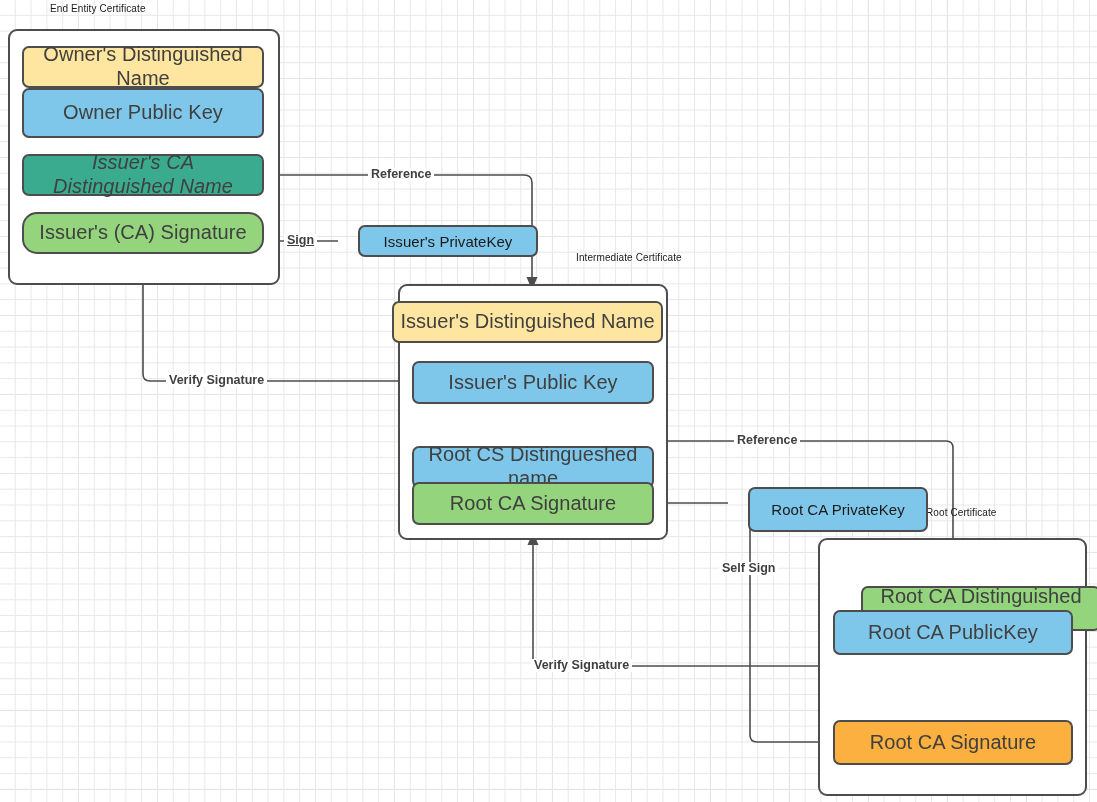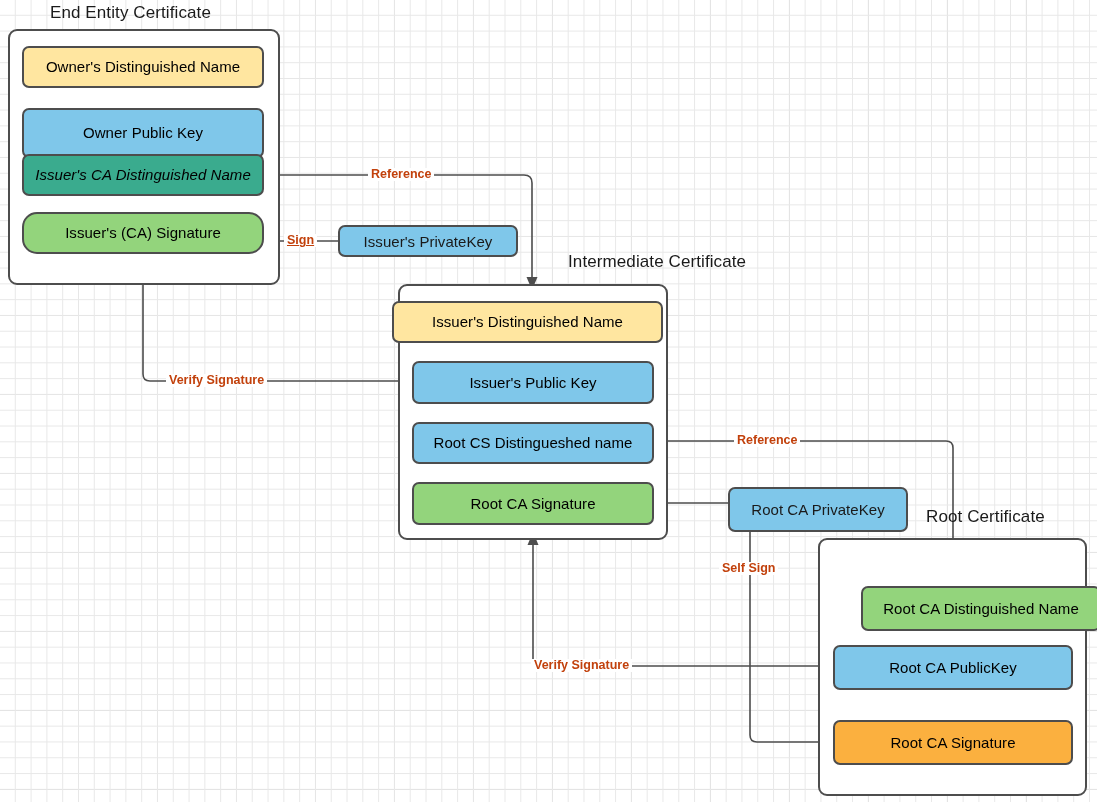--- a/index.html
+++ b/index.html
@@ -38,38 +38,38 @@
     position: absolute;
     background: #ffffff;
     border: 2px solid #4d4d4d;
     border-radius: 9px;
     box-sizing: border-box;
   }
 
   
   .cert-title {
     position: absolute;
-    font-size: 17px;
+    font-size: 10px;
     color: #1a1a1a;
     white-space: nowrap;
     letter-spacing: 0.1px;
   }
 
   
   .field {
     position: absolute;
     border: 2px solid #4d4d4d;
     border-radius: 7px;
     box-sizing: border-box;
     display: flex;
     align-items: center;
     justify-content: center;
     text-align: center;
-    font-size: 15px;
-    color: #000000;
+    font-size: 20px;
+    color: #404040;
     line-height: 1.18;
     padding: 0 6px;
     letter-spacing: 0.05px;
   }
 
   .c-yellow { background: #ffe6a0; }
   .c-blue   { background: #7fc7ea; }
   .c-teal   { background: #3aab8e; font-style: italic; }
   .c-green  { background: #93d47c; }
   .c-orange { background: #fbb03f; }
@@ -80,20 +80,21 @@
     background: #7fc7ea;
     border: 2px solid #4d4d4d;
     border-radius: 7px;
     box-sizing: border-box;
     display: flex;
     align-items: center;
     justify-content: center;
     font-size: 15px;
     color: #1a1a1a;
     letter-spacing: 0.05px;
+    margin-left: 20px;
   }
 
   
   #wires {
     position: absolute;
     left: 0;
     top: 0;
     width: 1097px;
     height: 802px;
     pointer-events: none;
@@ -105,21 +106,21 @@
     stroke-linejoin: round;
     stroke-linecap: butt;
   }
   #wires .head { fill: #4d4d4d; stroke: none; }
 
   
   .edge-label {
     position: absolute;
     font-size: 12.5px;
     font-weight: bold;
-    color: #c2410c;
+    color: #404040;
     background: #ffffff;
     padding: 0 3px;
     white-space: nowrap;
     line-height: 13px;
   }
 </style>
 </head>
 <body>
 
 <div id="canvas">
@@ -169,47 +170,47 @@
     </g>
   </svg>
 
   <div class="cert-title" style="left:50px; top:3px;">End Entity Certificate</div>
 
   <div class="cert-box" style="left:8px; top:29px; width:272px; height:256px;">
   </div>
 
   <div class="field c-yellow" style="left:22px; top:46px; width:242px; height:42px;">Owner's Distinguished Name</div>
 
-  <div class="field c-blue" style="left:22px; top:108px; width:242px; height:50px;">Owner Public  Key</div>
+  <div class="field c-blue" style="left:22px; top:88px; width:242px; height:50px;">Owner Public  Key</div>
 
   <div class="field c-teal" style="left:22px; top:154px; width:242px; height:42px;">Issuer's CA Distinguished Name</div>
 
   <div class="field c-green" style="left:22px; top:212px; width:242px; height:42px;border-radius:15px;">Issuer's (CA) Signature</div>
 
-  <div class="cert-title" style="left:568px; top:252px;">Intermediate Certificate</div>
+  <div class="cert-title" style="left:568px; top:252px;padding-left:8px;">Intermediate Certificate</div>
 
   <div class="cert-box" style="left:398px; top:284px; width:270px; height:256px;">
   </div>
 
   <div class="field c-yellow" style="left:392px; top:301px; width:271px; height:42px;">Issuer's Distinguished Name</div>
 
   <div class="field c-blue" style="left:412px; top:361px; width:242px; height:43px;text-align:right;">Issuer's Public  Key</div>
 
-  <div class="field c-blue" style="left:412px; top:422px; width:242px; height:42px;">Root CS Distingueshed name</div>
+  <div class="field c-blue" style="left:412px; top:446px; width:242px; height:42px;">Root CS Distingueshed name</div>
 
   <div class="field c-green" style="left:412px; top:482px; width:242px; height:43px;">Root CA Signature</div>
 
   <div class="cert-title" style="left:926px; top:507px;">Root Certificate</div>
 
   <div class="cert-box" style="left:818px; top:538px; width:269px; height:258px;">
   </div>
 
   <div class="field c-green" style="left:833px; top:586px; width:240px; height:45px;margin-left:28px;">Root CA Distinguished Name</div>
 
-  <div class="field c-blue" style="left:833px; top:645px; width:240px; height:45px;">Root CA PublicKey</div>
+  <div class="field c-blue" style="left:833px; top:610px; width:240px; height:45px;">Root CA PublicKey</div>
 
   <div class="field c-orange" style="left:833px; top:720px; width:240px; height:45px;">Root CA Signature</div>
 
   <div class="keybox" style="left:338px; top:225px; width:180px; height:32px;">Issuer's PrivateKey</div>
 
   <div class="keybox" style="left:728px; top:487px; width:180px; height:45px;">Root CA PrivateKey</div>
 
   <div class="edge-label" style="left:368px; top:168px;">Reference</div>
 
   <div class="edge-label" style="left:284px; top:234px;text-decoration:underline;">Sign</div>

